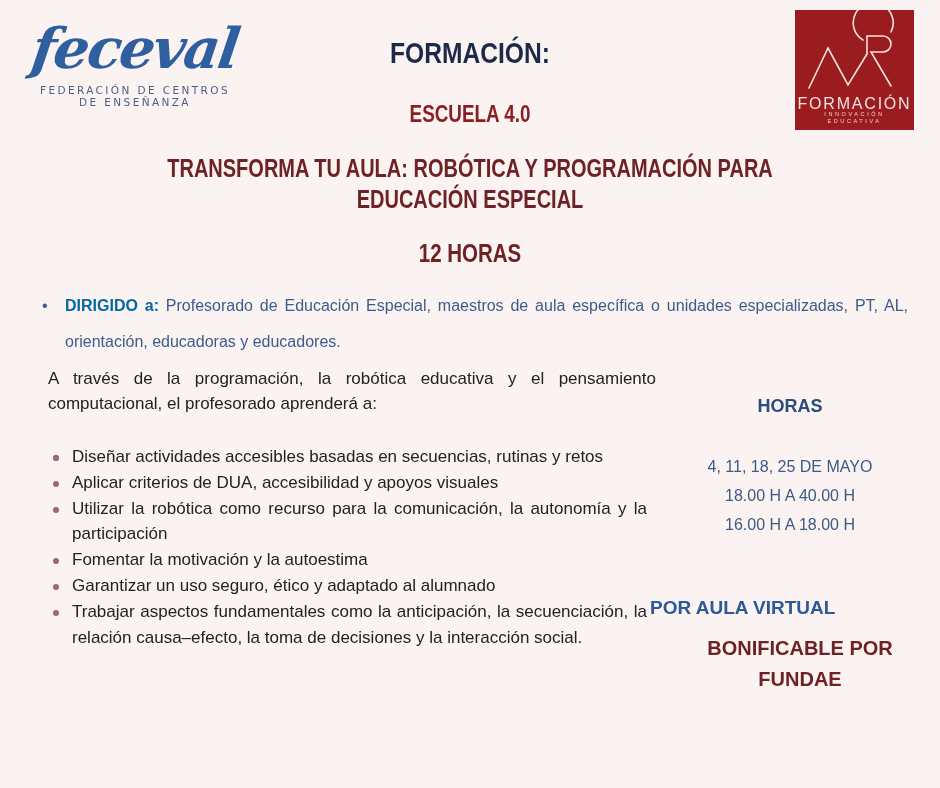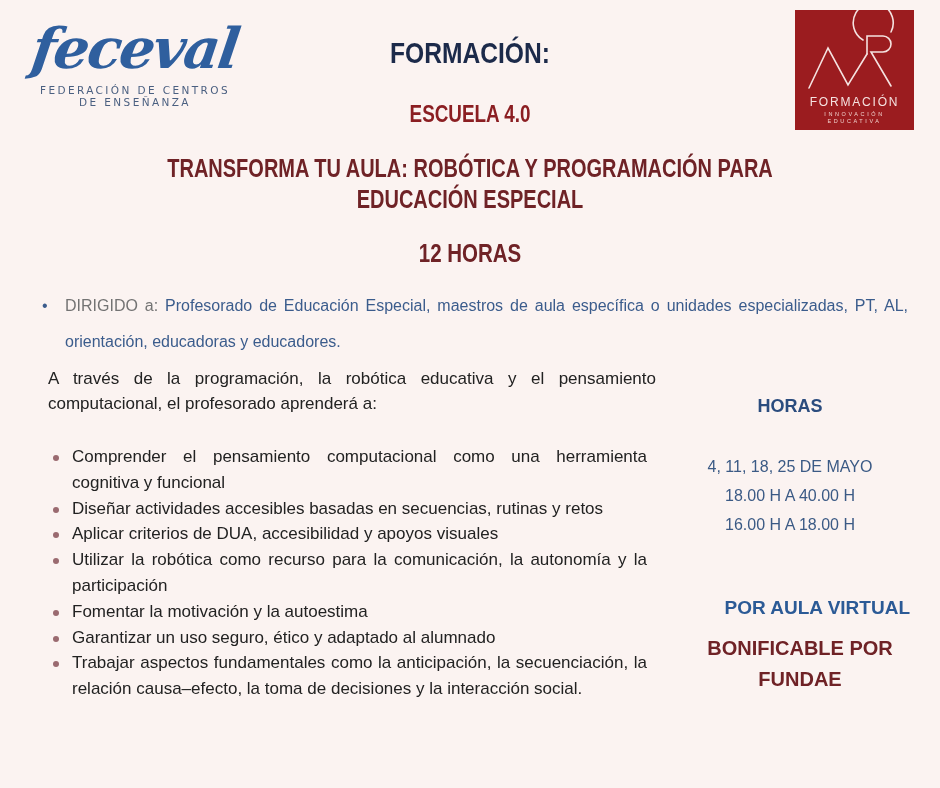--- a/index.html
+++ b/index.html
@@ -7,44 +7,44 @@
   body { background:#fbf3f1; font-family:"DejaVu Sans", sans-serif; position:relative; color:#222; }
 
   
   .feceval { position:absolute; left:30px; top:12px; width:210px; text-align:center; }
   .feceval .script { font-family:"DejaVu Serif", serif; font-style:italic; font-size:56px; color:#2f5f9e; letter-spacing:-2px; line-height:72px; transform:skewX(-8deg); font-weight:bold; }
   .feceval .sub { font-family:"DejaVu Sans", sans-serif; font-size:10.5px; letter-spacing:2.4px; color:#4a5f80; line-height:12px; }
 
   
   .agr { position:absolute; left:795px; top:10px; width:119px; height:120px; background:#9b1c1f; text-align:center; }
   .agr svg { position:absolute; left:0; top:0; }
-  .agr .f1 { position:absolute; left:0; right:0; top:85px; font-size:12px; letter-spacing:1.8px; color:#f5e2e0; font-family:"Liberation Sans", sans-serif; }
+  .agr .f1 { position:absolute; left:0; right:0; top:85px; font-size:16px; letter-spacing:1.8px; color:#f5e2e0; font-family:"Liberation Sans", sans-serif; }
   .agr .f2 { position:absolute; left:0; right:0; top:101px; font-size:5.5px; letter-spacing:2.6px; color:#f0d0cc; font-family:"Liberation Sans", sans-serif; line-height:7px; }
 
   .cond { font-family:"Liberation Sans", sans-serif; font-weight:bold; transform-origin:center; }
   .title-main { position:absolute; left:0; width:940px; top:36px; text-align:center; font-size:30px; color:#1c2a4a; transform:scaleX(0.82); }
   .title-sub { position:absolute; left:0; width:940px; top:101px; text-align:center; font-size:23px; color:#8b1e22; transform:scaleX(0.82); }
   .course { position:absolute; left:0; width:940px; top:153px; text-align:center; font-size:25px; line-height:31px; color:#6f2226; transform:scaleX(0.80); }
   .hours { position:absolute; left:0; width:940px; top:239px; text-align:center; font-size:25px; color:#6f2226; transform:scaleX(0.82); }
 
   .dirigido { position:absolute; left:48px; top:288px; width:860px; font-size:16px; line-height:36px; color:#3b5c8c; text-align:justify; font-family:"Liberation Sans", sans-serif; }
   .dirigido .bullet { position:absolute; left:-6px; top:0; color:#3b5c8c; font-size:16px; }
   .dirigido .text { padding-left:17px; display:block; }
-  .dirigido .label { font-weight:normal; color:#737373; }
+  .dirigido .label { font-weight:bold; color:#0369a1; }
 
   .intro { position:absolute; left:48px; top:366px; width:608px; font-size:17px; line-height:25px; color:#222; text-align:justify; font-family:"Liberation Sans", sans-serif; }
 
   .outcomes { position:absolute; left:49px; top:444px; width:598px; list-style:none; font-family:"Liberation Sans", sans-serif; }
   .outcomes li { position:relative; padding-left:23px; font-size:17px; line-height:25.8px; color:#222; text-align:justify; }
   .outcomes li .dot { position:absolute; left:4px; top:11px; width:6px; height:6px; border-radius:50%; background:#9a6a70; }
 
   .side { position:absolute; left:660px; width:260px; text-align:center; font-family:"Liberation Sans", sans-serif; }
   .fechas-h { top:396px; font-size:18px; font-weight:bold; color:#2b4c7e; }
   .dates { top:452px; font-size:16px; line-height:29px; color:#3b5a85; }
-  .virtual { top:597px; left:650px; width:280px; font-size:19px; font-weight:bold; color:#2b5a96; text-align:right; padding-right:20px; }
+  .virtual { top:597px; left:650px; width:280px; font-size:19px; font-weight:bold; color:#2b5a96; text-align:left; padding-right:20px; }
   .bonif { top:633px; left:655px; width:290px; font-size:20px; line-height:31px; font-weight:bold; color:#6f2226; }
 </style>
 </head>
 <body>
 
 <div class="feceval">
   <div class="script">feceval</div>
   <div class="sub">FEDERACIÓN DE CENTROS</div>
   <div class="sub">DE ENSEÑANZA</div>
 </div>
@@ -71,21 +71,21 @@
 <div class="cond hours">12 HORAS</div>
 
 <div class="dirigido">
   <span class="bullet">•</span>
   <span class="text"><span class="label">DIRIGIDO a:</span> <span>Profesorado de Educación Especial, maestros de aula específica o unidades especializadas, PT, AL, orientación, educadoras y educadores.</span></span>
 </div>
 
 <div class="intro">A través de la programación, la robótica educativa y el pensamiento computacional, el profesorado aprenderá a:</div>
 
 <ul class="outcomes">
-  <li><span class="dot"></span><span>Comprender el pensamiento computacional como una herramienta cognitiva y funcional</span></li>
+  <li><span class="dot"></span></li>
   <li><span class="dot"></span><span>Diseñar actividades accesibles basadas en secuencias, rutinas y retos</span></li>
   <li><span class="dot"></span><span>Aplicar criterios de DUA, accesibilidad y apoyos visuales</span></li>
   <li><span class="dot"></span><span>Utilizar la robótica como recurso para la comunicación, la autonomía y la participación</span></li>
   <li><span class="dot"></span><span>Fomentar la motivación y la autoestima</span></li>
   <li><span class="dot"></span><span>Garantizar un uso seguro, ético y adaptado al alumnado</span></li>
   <li><span class="dot"></span><span>Trabajar aspectos fundamentales como la anticipación, la secuenciación, la relación causa–efecto, la toma de decisiones y la interacción social.</span></li>
 </ul>
 
 <div class="side fechas-h">HORAS</div>
 <div class="side dates">

